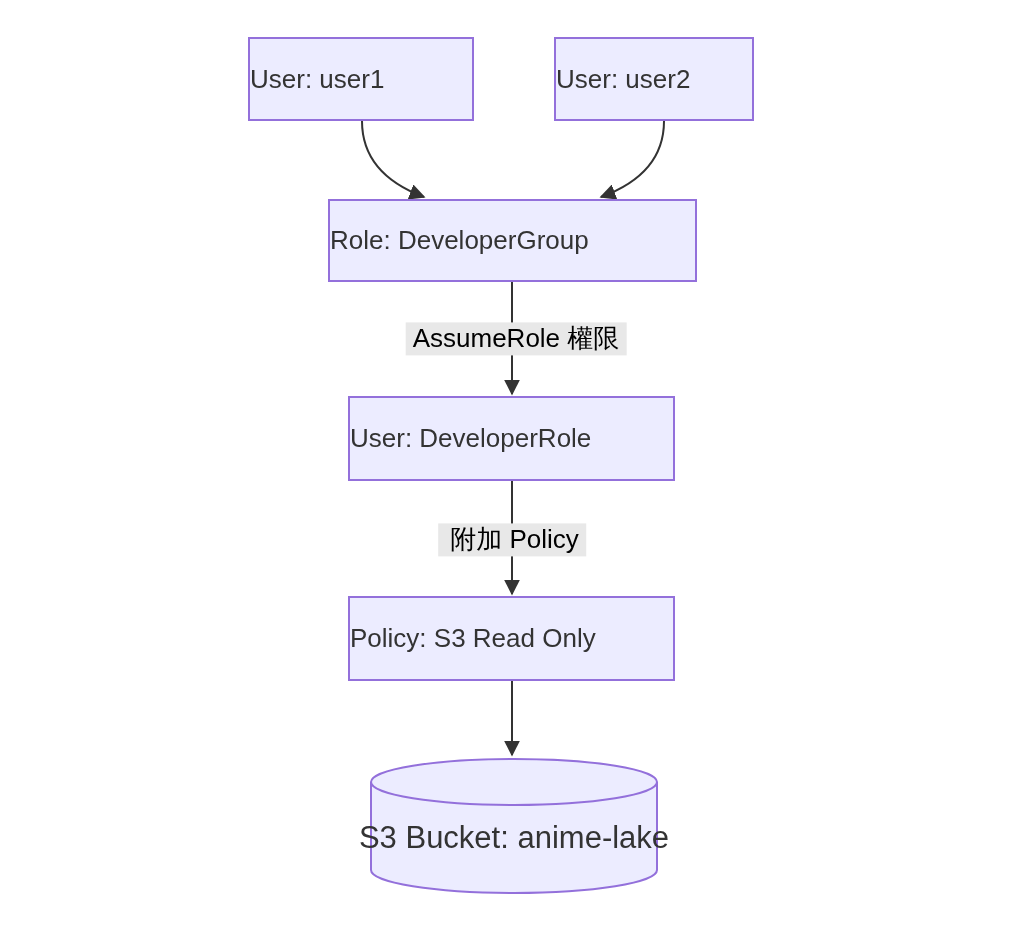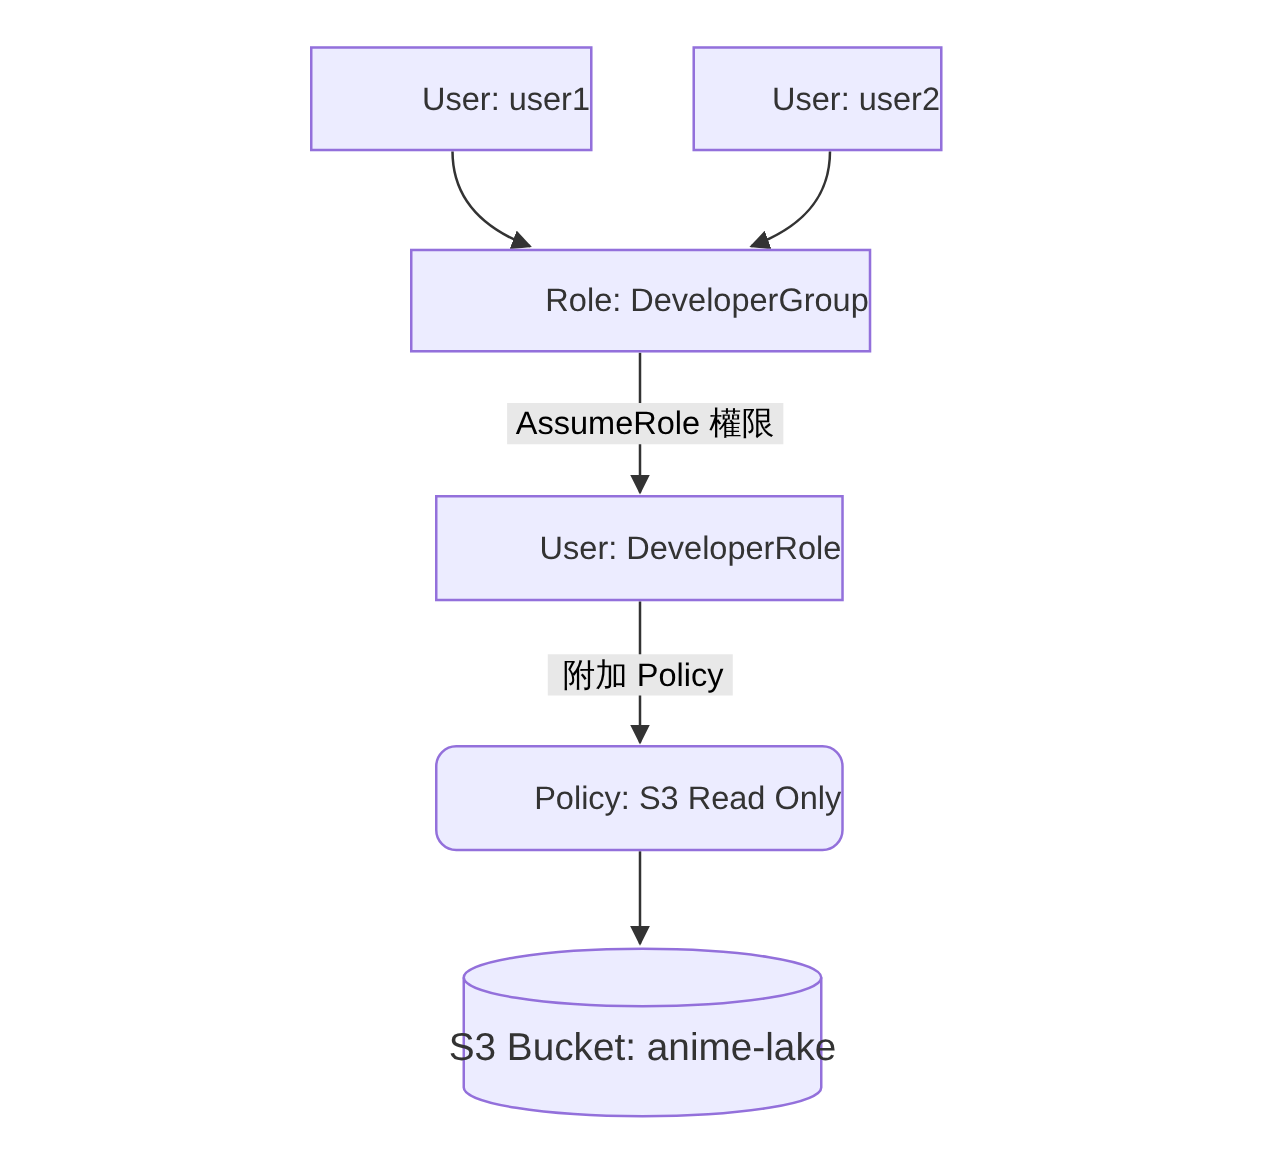--- a/index.html
+++ b/index.html
@@ -16,30 +16,30 @@
     left: 0; top: 0;
     width: 1024px; height: 934px;
   }
   .node {
     position: absolute;
     box-sizing: border-box;
     background: #ECECFF;
     border: 2px solid #9370DB;
     display: flex;
     align-items: center;
-    justify-content: flex-end;
+    justify-content: flex-start;
     font-size: 26px;
     color: #333333;
     white-space: nowrap;
   }
   .node-user1  { left: 248px; top: 37px;  width: 226px; height: 84px; }
   .node-user2  { left: 554px; top: 37px;  width: 200px; height: 84px; }
   .node-group  { left: 328px; top: 199px; width: 369px; height: 83px; }
   .node-role   { left: 348px; top: 396px; width: 327px; height: 85px; }
-  .node-policy { left: 348px; top: 596px; width: 327px; height: 85px; border-radius: 17px; }
+  .node-policy { left: 348px; top: 596px; width: 327px; height: 85px; }
   .edge-label {
     position: absolute;
     transform: translate(-50%, -50%);
     background: #e8e8e8;
     color: #000000;
     font-size: 26px;
     line-height: 1.2;
     padding: 1px 7px;
     white-space: nowrap;
   }

